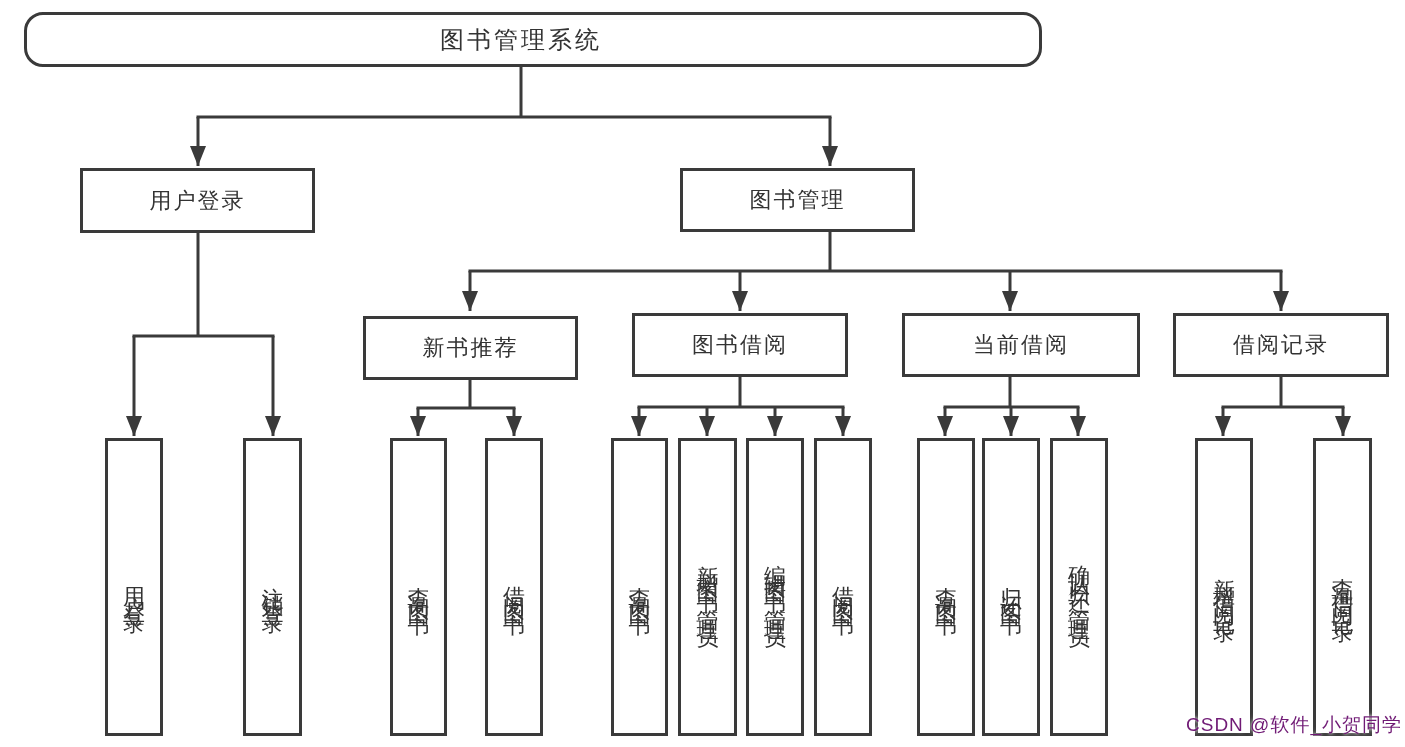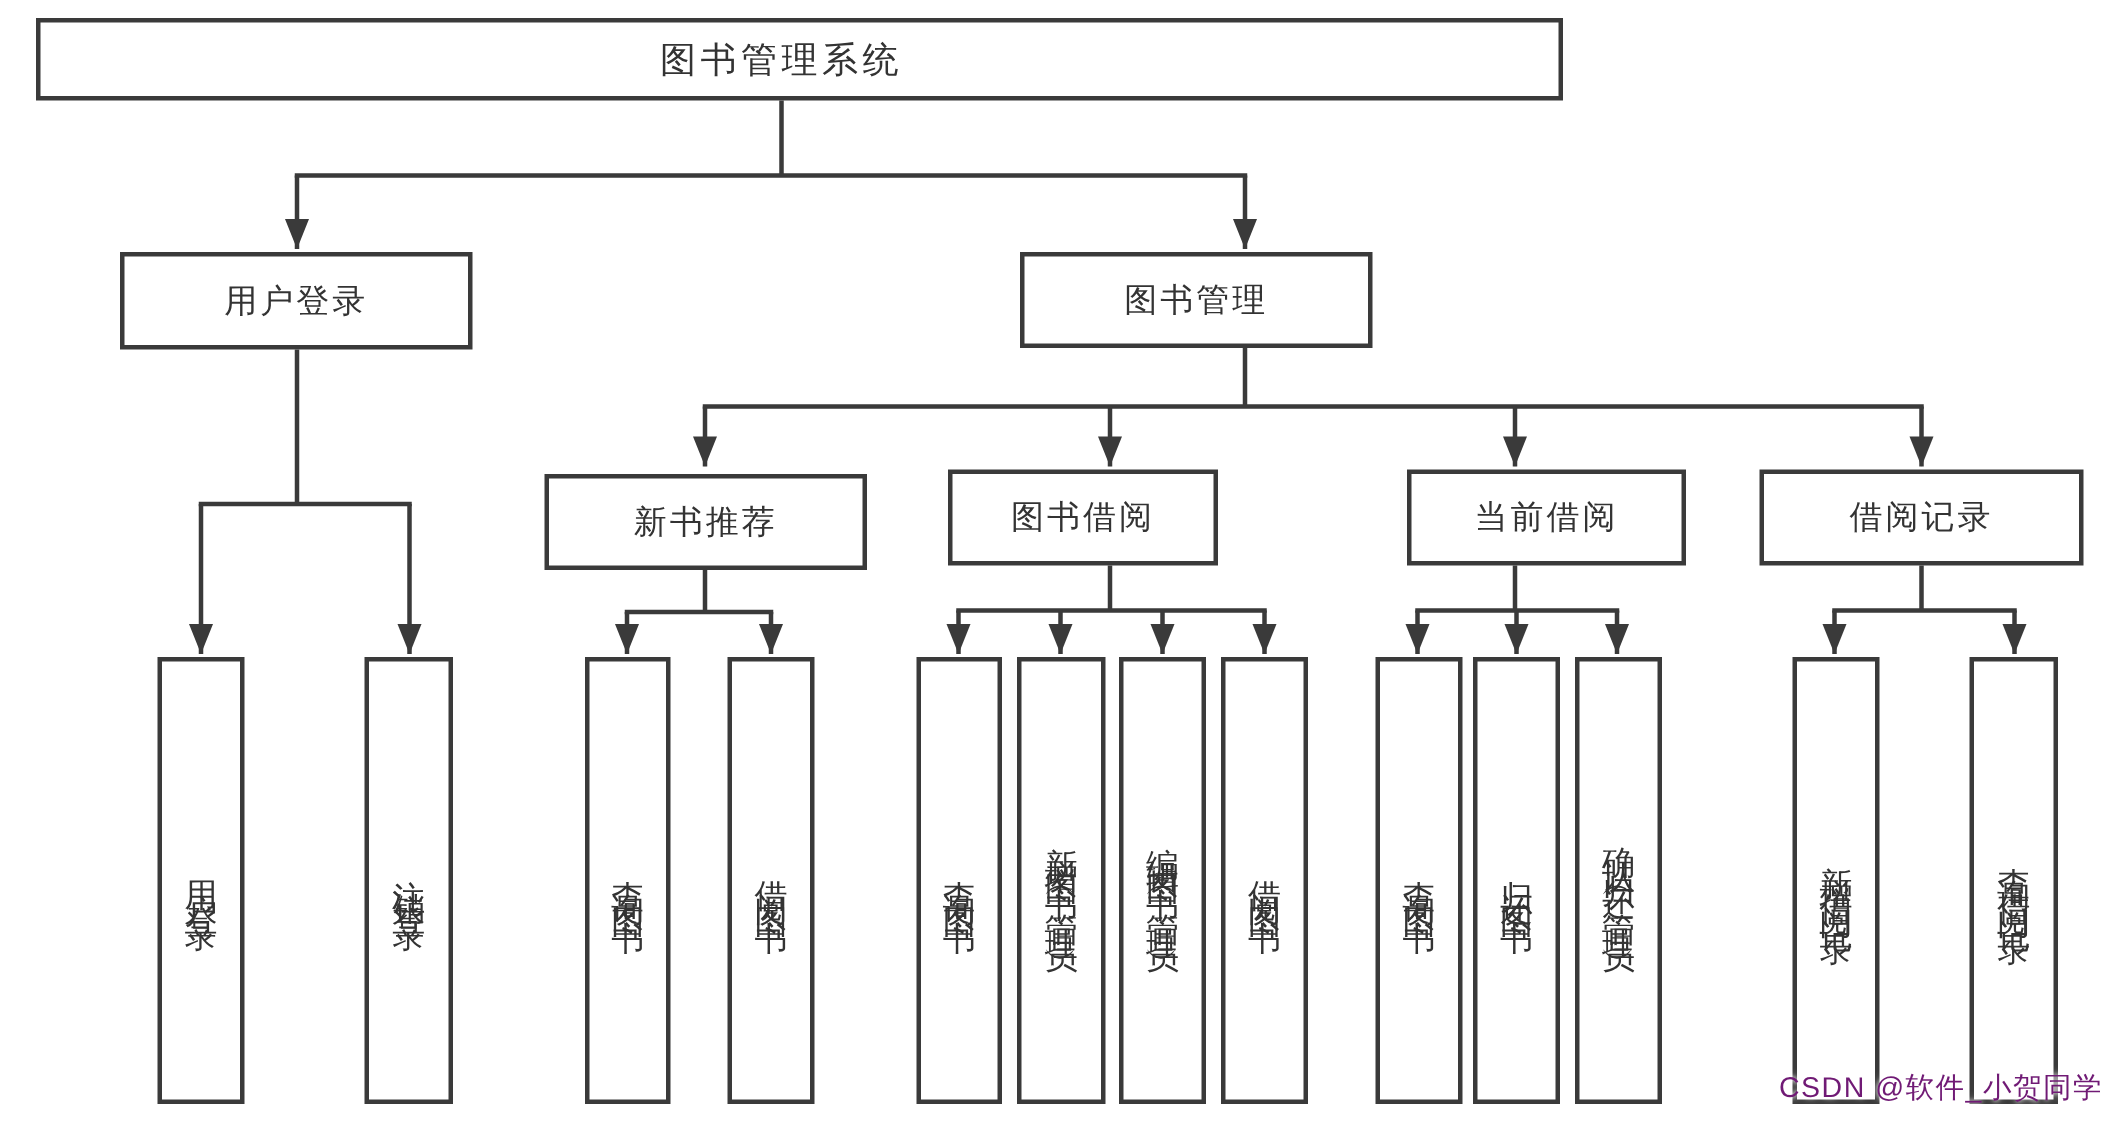--- a/index.html
+++ b/index.html
@@ -8,21 +8,21 @@
     font-family:"Liberation Sans", sans-serif; overflow:hidden;
   }
   .edges { position:absolute; left:0; top:0; width:1405px; height:747px; }
   .node {
     position:absolute; box-sizing:border-box;
     border:3px solid #3a3a3a; background:#ffffff;
     display:flex; align-items:center; justify-content:center;
     color:#333333;
   }
   .h-node { font-size:22px; letter-spacing:2px; }
-  .root-node { font-size:24px; letter-spacing:3px; }
+  .root-node { font-size:24px; letter-spacing:3px;border-radius:19px; }
   .root-node .lbl { transform:translateX(-12px); }
   .v-node .lbl {
     writing-mode:vertical-rl; text-orientation:mixed;
     font-size:22px; letter-spacing:9px; line-height:1;
   }
   .lbl { white-space:nowrap; }
   .watermark {
     position:absolute; left:1186px; top:712px; z-index:5;
     font-size:19px; letter-spacing:1px; color:#701a75; white-space:nowrap;
     text-shadow:0 0 3px #ffffff, 0 0 6px #ffffff;
@@ -79,24 +79,24 @@
   <div class="node h-node" style="left:80px; top:168px; width:235px; height:65px;">
     <span class="lbl">用户登录</span>
   </div>
   <div class="node h-node" style="left:680px; top:168px; width:235px; height:64px;">
     <span class="lbl">图书管理</span>
   </div>
 
   <div class="node h-node" style="left:363px; top:316px; width:215px; height:64px;">
     <span class="lbl">新书推荐</span>
   </div>
-  <div class="node h-node" style="left:632px; top:313px; width:180px; height:64px;">
+  <div class="node h-node" style="left:632px; top:313px; width:216px; height:64px;">
     <span class="lbl">图书借阅</span>
   </div>
-  <div class="node h-node" style="left:902px; top:313px; width:186px; height:64px;margin-left:36px;">
+  <div class="node h-node" style="left:902px; top:313px; width:238px; height:64px;">
     <span class="lbl">当前借阅</span>
   </div>
   <div class="node h-node" style="left:1173px; top:313px; width:216px; height:64px;">
     <span class="lbl">借阅记录</span>
   </div>
 
   <div class="node v-node" style="left:105px; top:438px; width:58px; height:298px;">
     <span class="lbl">用户登录</span>
   </div>
   <div class="node v-node" style="left:243px; top:438px; width:59px; height:298px;">

